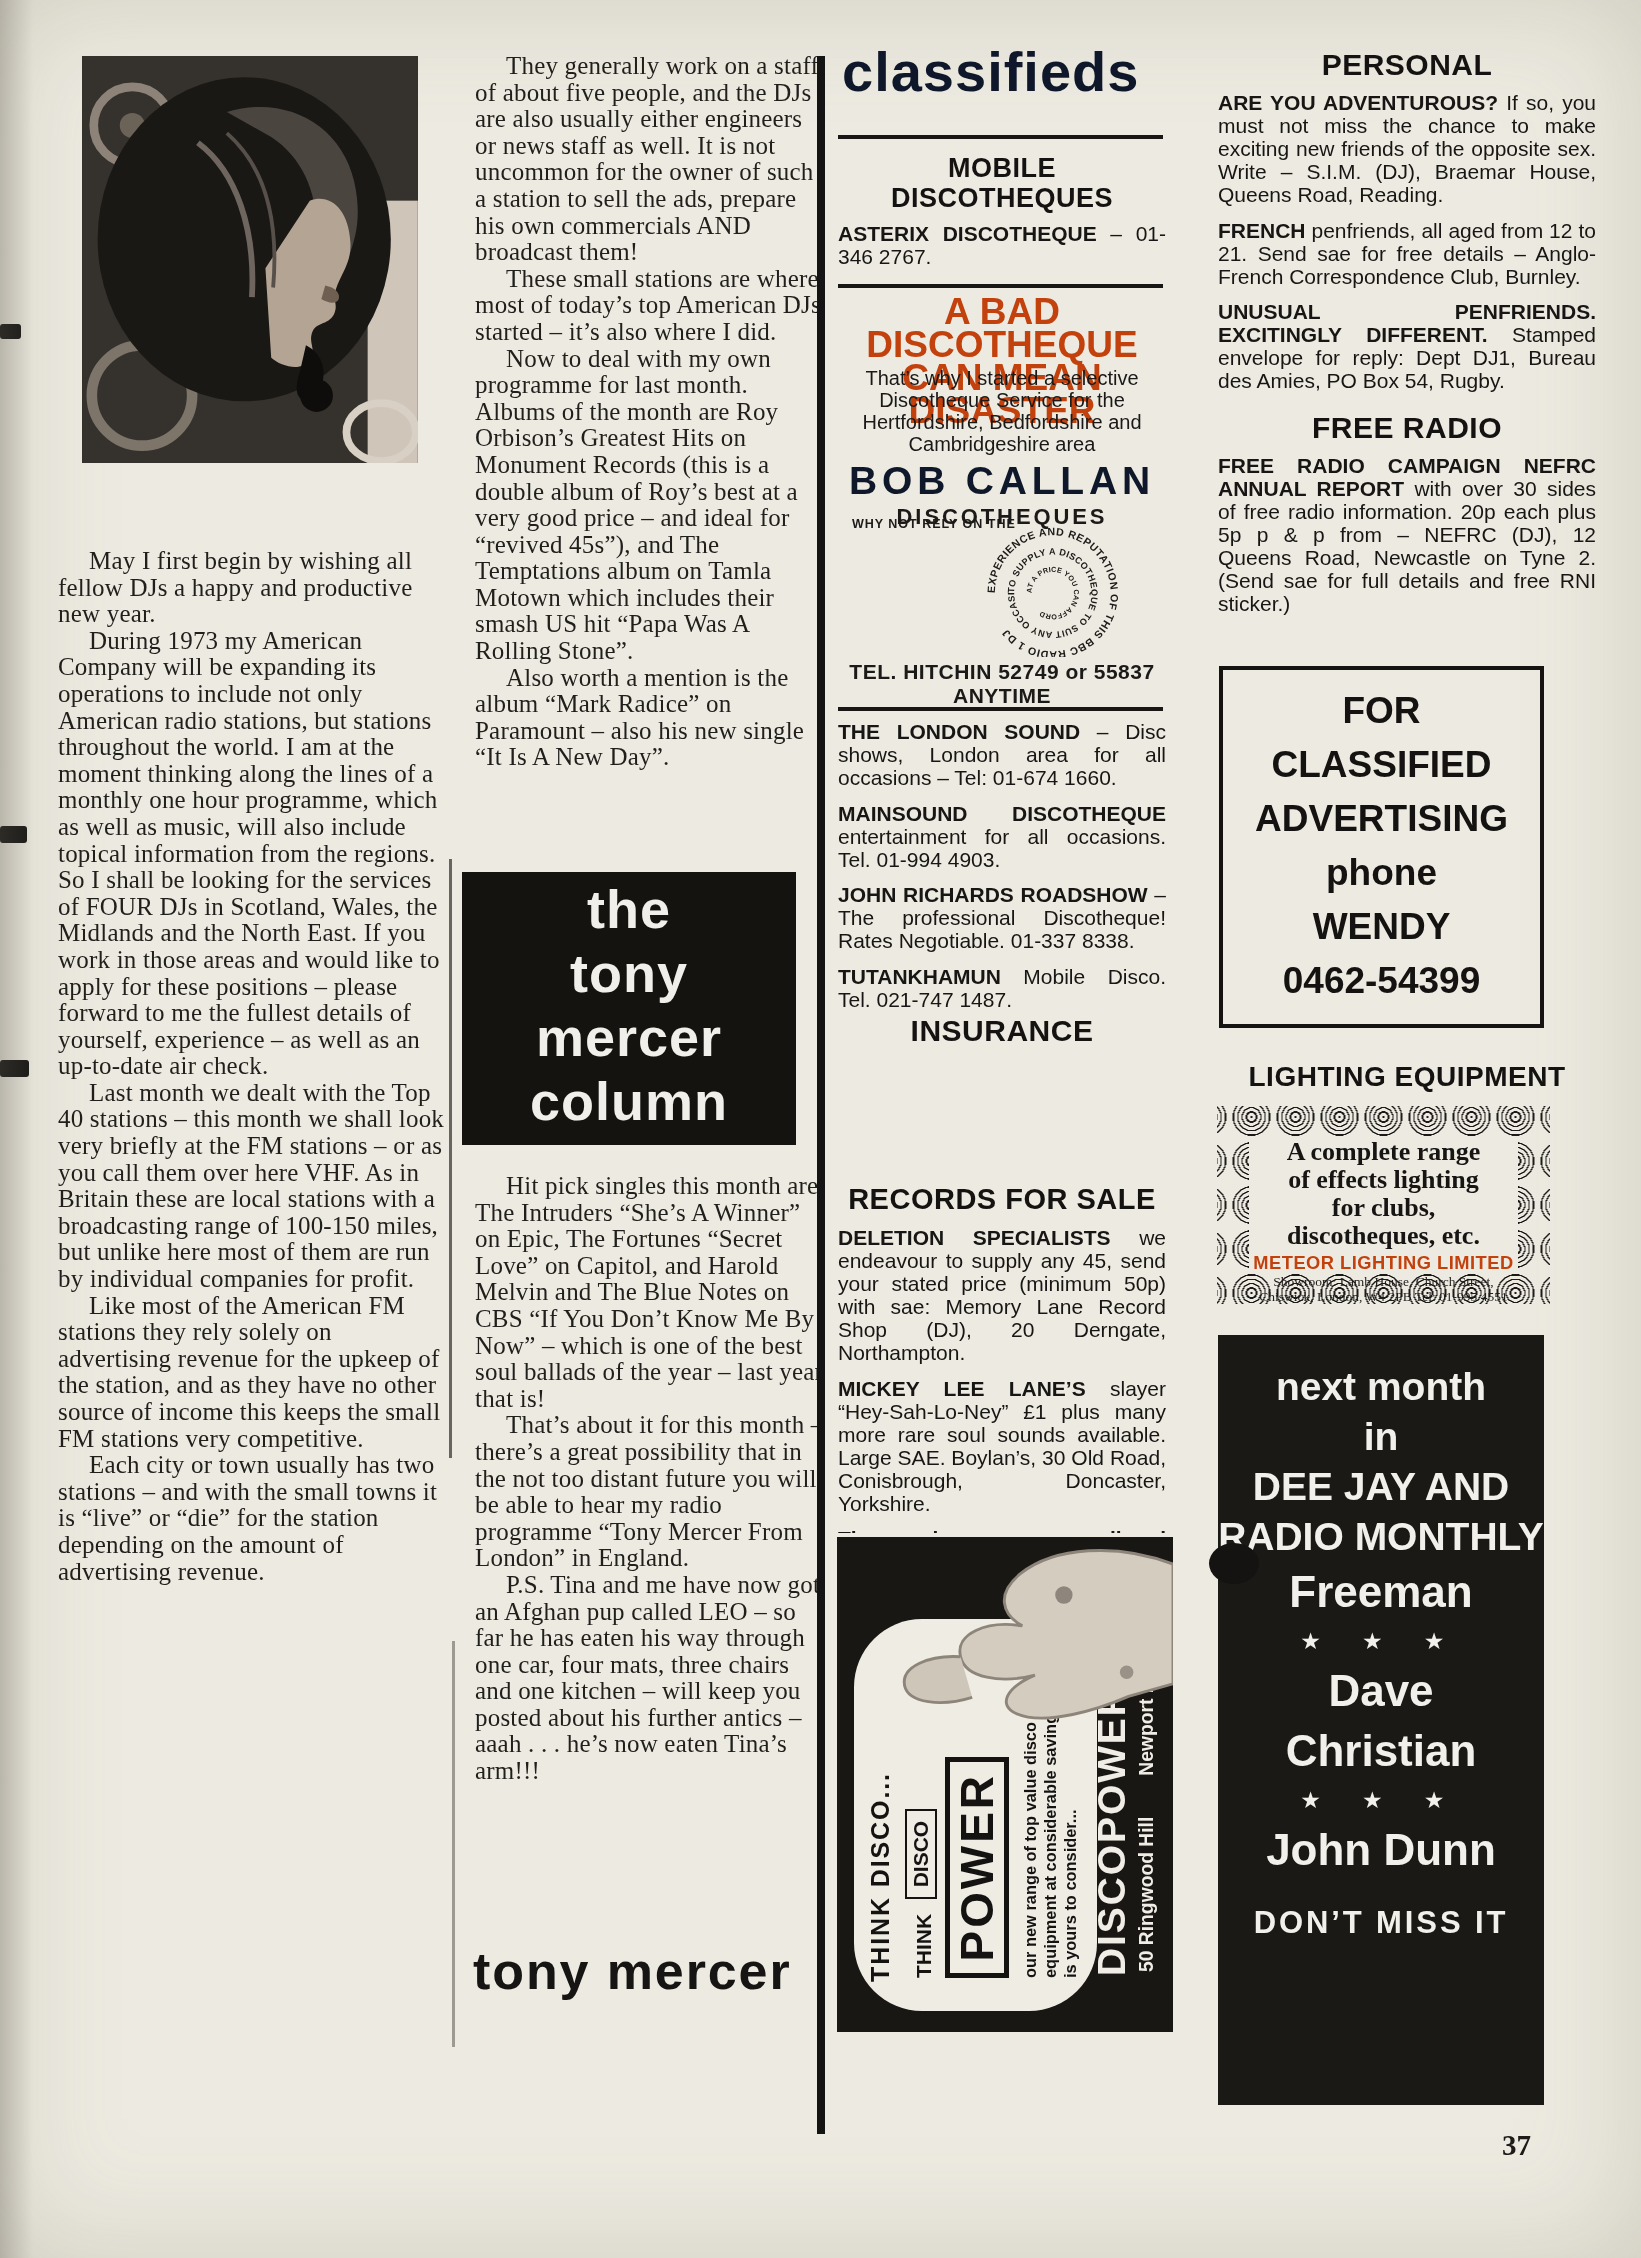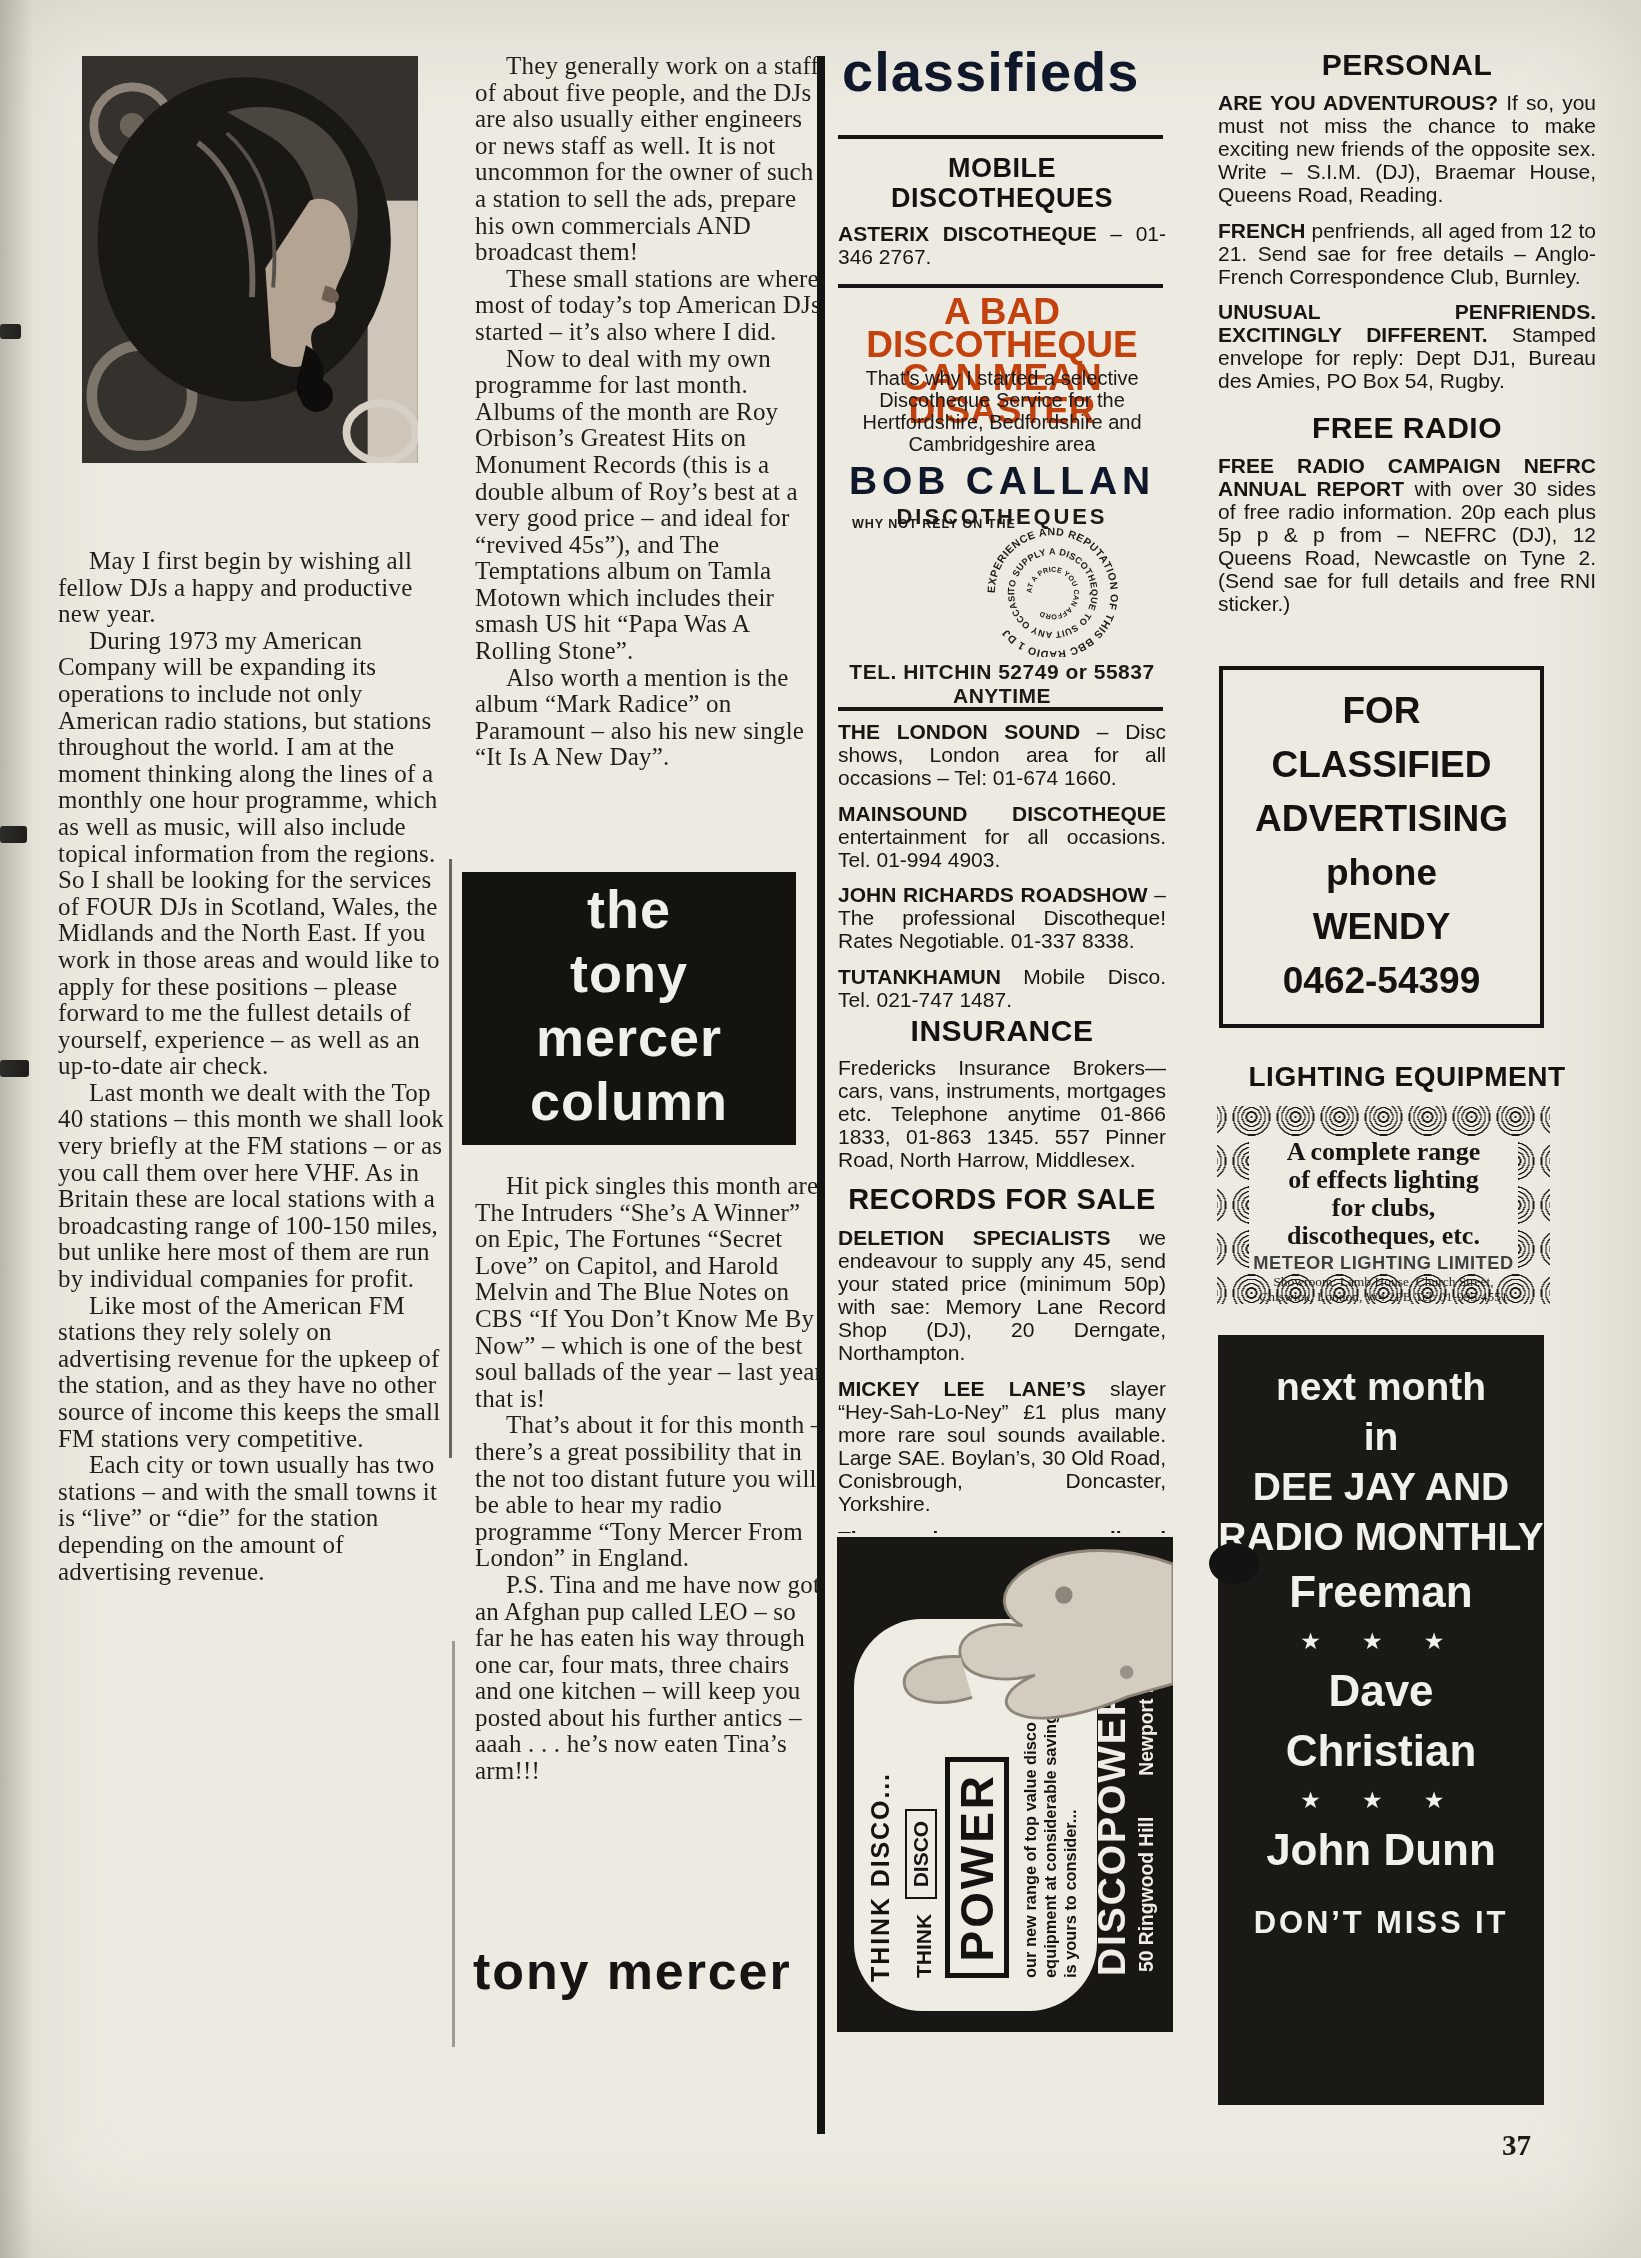--- a/index.html
+++ b/index.html
@@ -74,21 +74,21 @@
          box-sizing:border-box;text-align:center;font-weight:700;font-size:37px;line-height:54px;
          color:#141312;padding-top:13.5px;}
   .meteor{position:absolute;left:1217px;top:1106px;width:333px;height:198px;}
   .meteor::before{content:"";position:absolute;inset:0;
       background-image:radial-gradient(circle,#1c1b19 0 1.4px,transparent 1.4px 4.3px,
         #1c1b19 4.3px 5.8px,transparent 5.8px 8.7px,#1c1b19 8.7px 10px,transparent 10px 13px,
         #1c1b19 13px 14.5px,transparent 14.5px 17.4px,#1c1b19 17.4px 19px,transparent 19px 22px);
       background-size:44px 44px;background-position:center;}
   .meteor-inner{position:absolute;inset:32px;background:#edebe1;text-align:center;}
   .meteor-lines{font-family:"Liberation Serif",serif;font-weight:700;font-size:26px;line-height:28px;color:#161514;}
-  .meteor-co{font-weight:700;font-size:18.3px;letter-spacing:0.5px;margin-top:1.9px;color:#404040;}
+  .meteor-co{font-weight:700;font-size:18.3px;letter-spacing:0.5px;margin-top:1.9px;color:#c2410c;}
   .meteor-sm{font-family:"Liberation Serif",serif;font-size:13.5px;line-height:15.4px;color:#201f1d;}
   .nm-box{position:absolute;left:1218px;top:1335px;width:326px;height:770px;background:#1b1916;
           text-align:center;color:#f2f0ea;}
   .nm-l{font-weight:700;font-size:39px;line-height:50px;}
   .nm-name{font-weight:700;font-size:44px;line-height:60px;}
   .nm-stars{font-size:23px;letter-spacing:17.4px;line-height:39px;color:#f2f0ea;}
   .nm-foot{font-weight:700;font-size:31px;letter-spacing:2.9px;margin-top:25px;}
   .ink-blob{position:absolute;left:1209px;top:1543px;width:50px;height:41px;background:#141312;border-radius:50%;}
   .pagenum{position:absolute;left:1502px;top:2129px;font-family:"Liberation Serif",serif;
            font-size:29px;font-weight:700;color:#1c1b19;}
@@ -190,21 +190,20 @@
   <div class="hrule" style="left:838px;top:707px;width:325px;"></div>
 
   <div class="c3 flow" style="top:720px;">
     <p class="ad"><b>THE LONDON SOUND</b><span> – Disc shows, London area for all occasions – Tel: 01-674 1660.</span></p>
     <p class="ad"><b>MAINSOUND DISCOTHEQUE</b><span> entertainment for all occasions. Tel. 01-994 4903.</span></p>
     <p class="ad"><b>JOHN RICHARDS ROADSHOW</b><span> – The professional Discotheque! Rates Negotiable. 01-337 8338.</span></p>
     <p class="ad"><b>TUTANKHAMUN</b><span> Mobile Disco. Tel. 021-747 1487.</span></p>
   </div>
 
   <div class="c3 center shead" style="top:1016px;font-size:30px;">INSURANCE</div>
-  <p class="c3 ad" style="top:1056px;margin:0;">Fredericks Insurance Brokers—cars, vans, instruments, mortgages etc. Telephone anytime 01-866 1833, 01-863 1345. 557 Pinner Road, North Harrow, Middlesex.</p>
 
   <div class="c3 center shead" style="top:1184px;font-size:29px;">RECORDS FOR SALE</div>
   <div class="c3 flow" style="top:1226px;max-height:307px;overflow:hidden;">
     <p class="ad"><b>DELETION SPECIALISTS</b><span> we endeavour to supply any 45, send your stated price (minimum 50p) with sae: Memory Lane Record Shop (DJ), 20 Derngate, Northampton.</span></p>
     <p class="ad"><b>MICKEY LEE LANE’S</b><span> slayer “Hey-Sah-Lo-Ney” £1 plus many more rare soul sounds available. Large SAE. Boylan’s, 30 Old Road, Conisbrough, Doncaster, Yorkshire.</span></p>
     <p class="ad"><b>Thousands secondhand records,</b><span> newies/oldies, all types. Send 7p for this month’s list. Stop Look Listen, (D.J.), Pratt’s, Hayle, Cornwall.</span></p>
   </div>
 
   <div class="dp">
     <div class="dp-rot">

